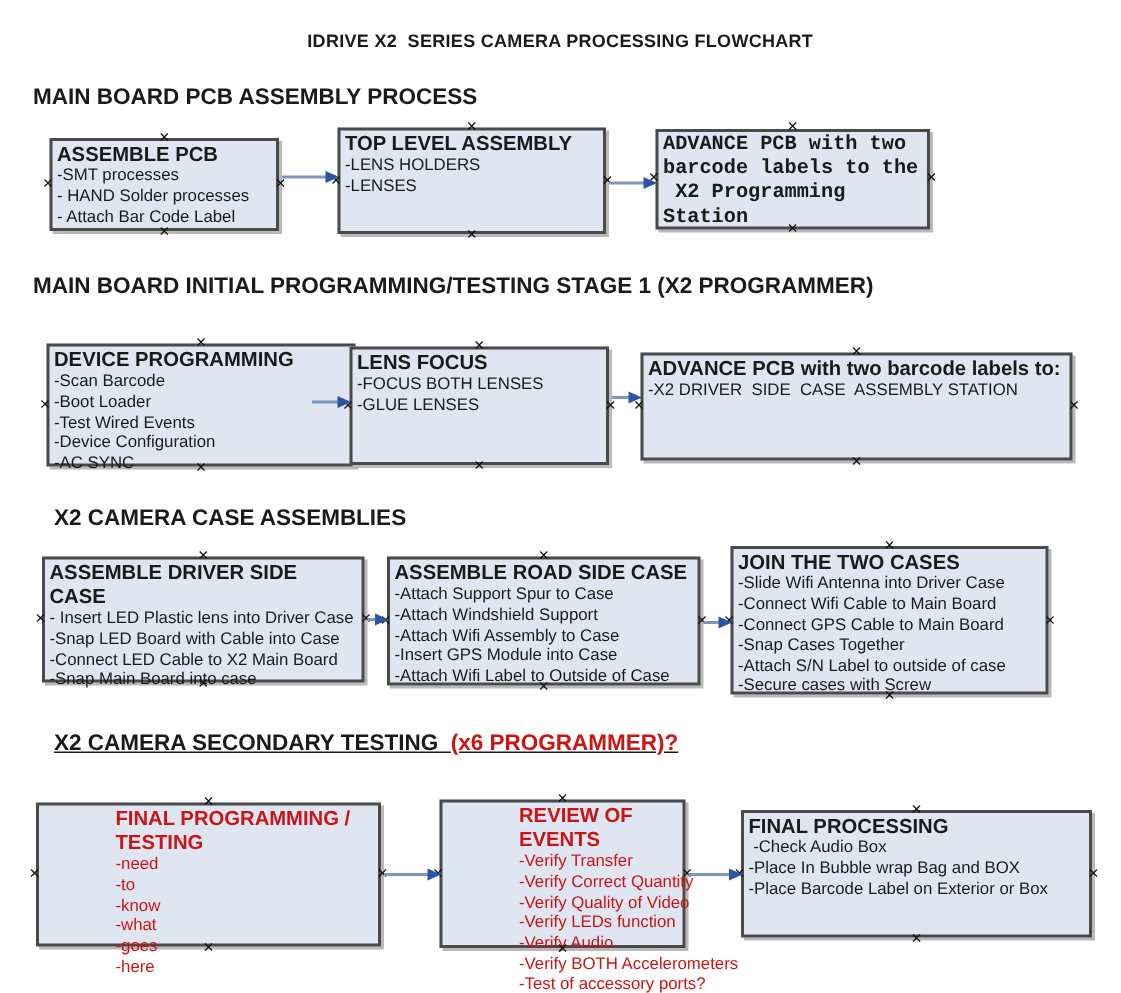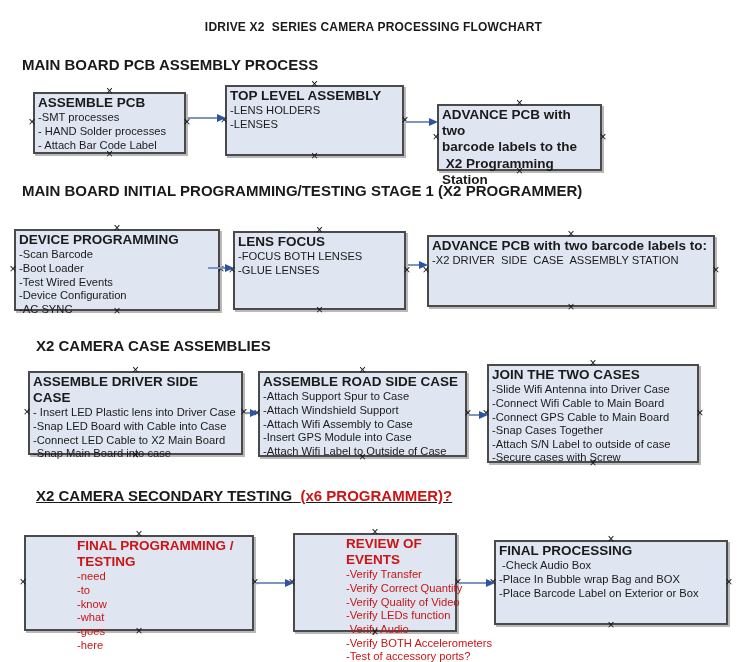--- a/index.html
+++ b/index.html
@@ -22,22 +22,22 @@
     position:absolute;box-sizing:border-box;
     background:var(--box_fill);border:2px solid var(--box_border);
     box-shadow:2px 2px 0 #b9b9b9;padding:1px 3px;
   }
   .box-title{font-size:13.5px;font-weight:bold;line-height:1.2;white-space:pre-wrap;}
   .item{font-size:11.2px;line-height:1.22;white-space:pre;}
   .red .box-title,.red .item{color:var(--accent_red);padding-left:48px;}
 
   .b11{left:33px; top:92px; width:153px;height:62px;}
   .b12{left:225px;top:85px; width:179px;height:71px;}
-  .b13{left:437px;top:104px; width:165px;height:67px;}
-  .b21{left:14px; top:229px;width:206px;height:82px;}
+  .b13{left:437px;top:86px; width:183px;height:67px;font-family:Liberation Mono, monospace;}
+  .b21{left:31px; top:229px;width:206px;height:82px;}
   .b22{left:233px;top:231px;width:173px;height:79px;}
   .b23{left:427px;top:235px;width:288px;height:72px;}
   .b31{left:28px; top:371px;width:215px;height:84px;}
   .b32{left:258px;top:371px;width:209px;height:86px;}
   .b33{left:487px;top:364px;width:212px;height:99px;}
   .b41{left:24px; top:535px;width:230px;height:96px;}
   .b42{left:293px;top:533px;width:164px;height:99px;}
   .b43{left:494px;top:540px;width:234px;height:85px;}
 
   .arrow{position:absolute;height:2px;background:var(--arrow_line);}

